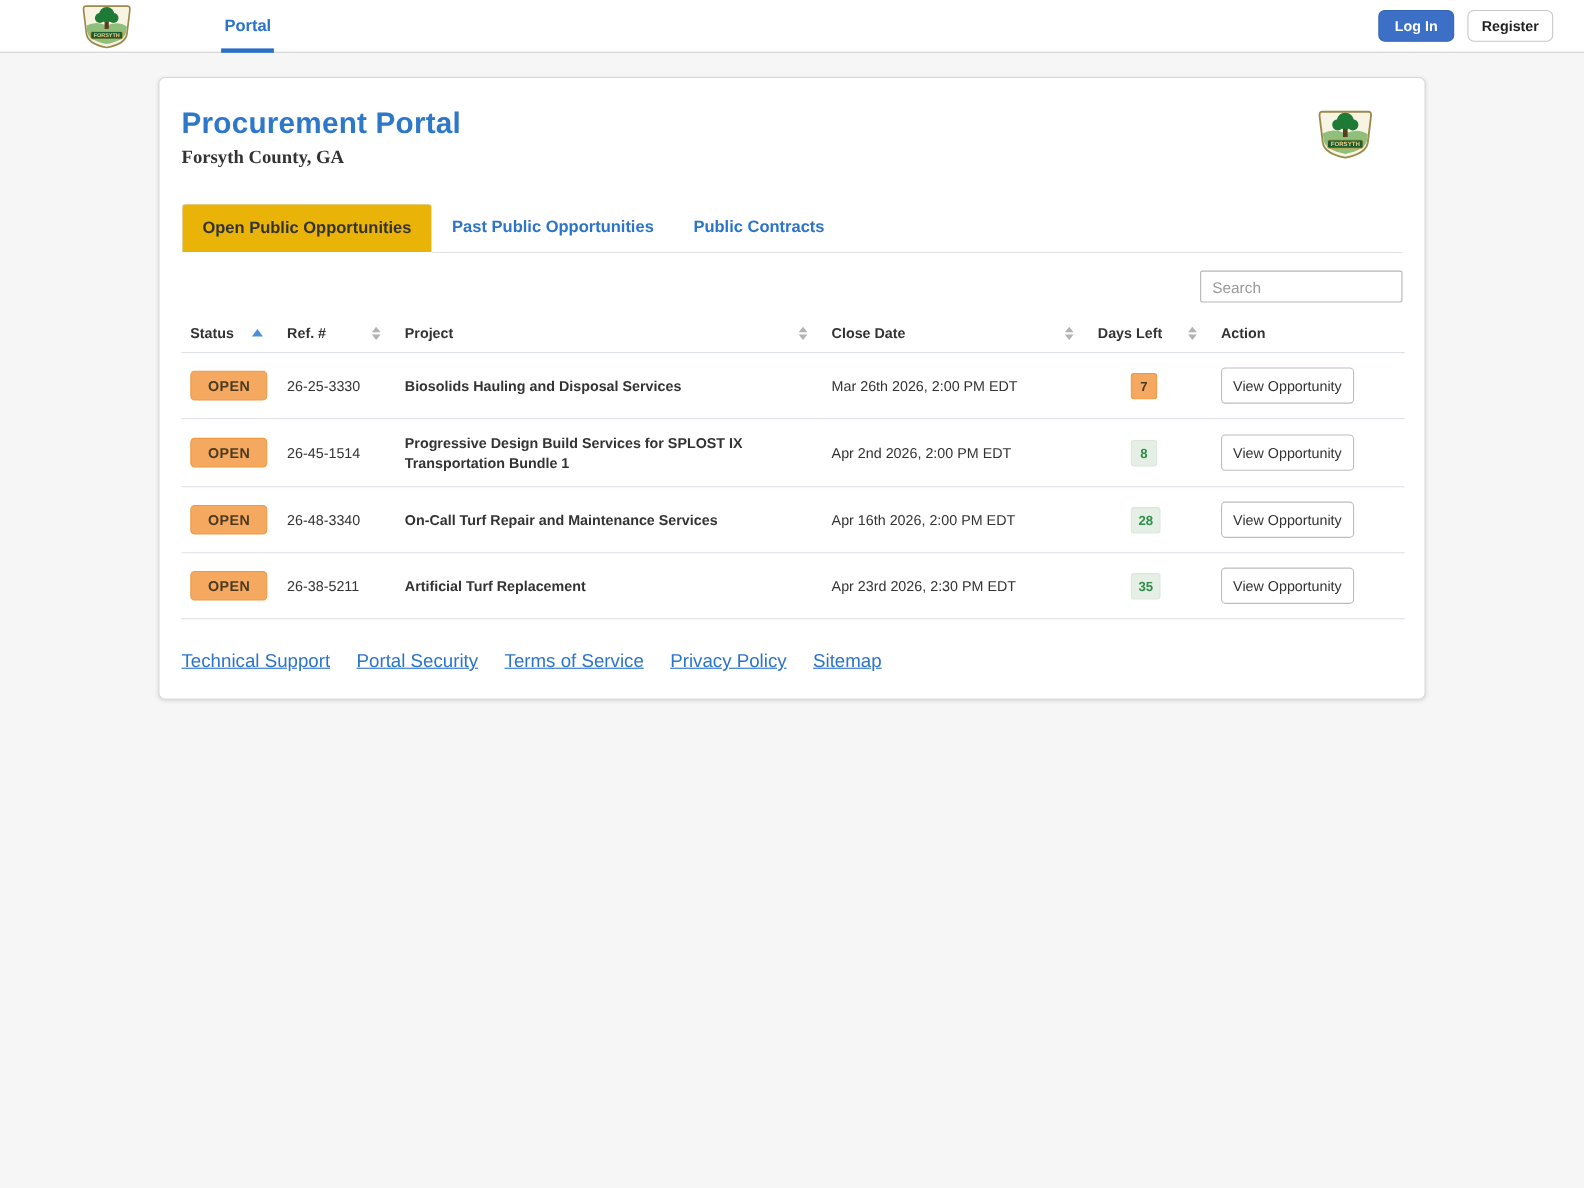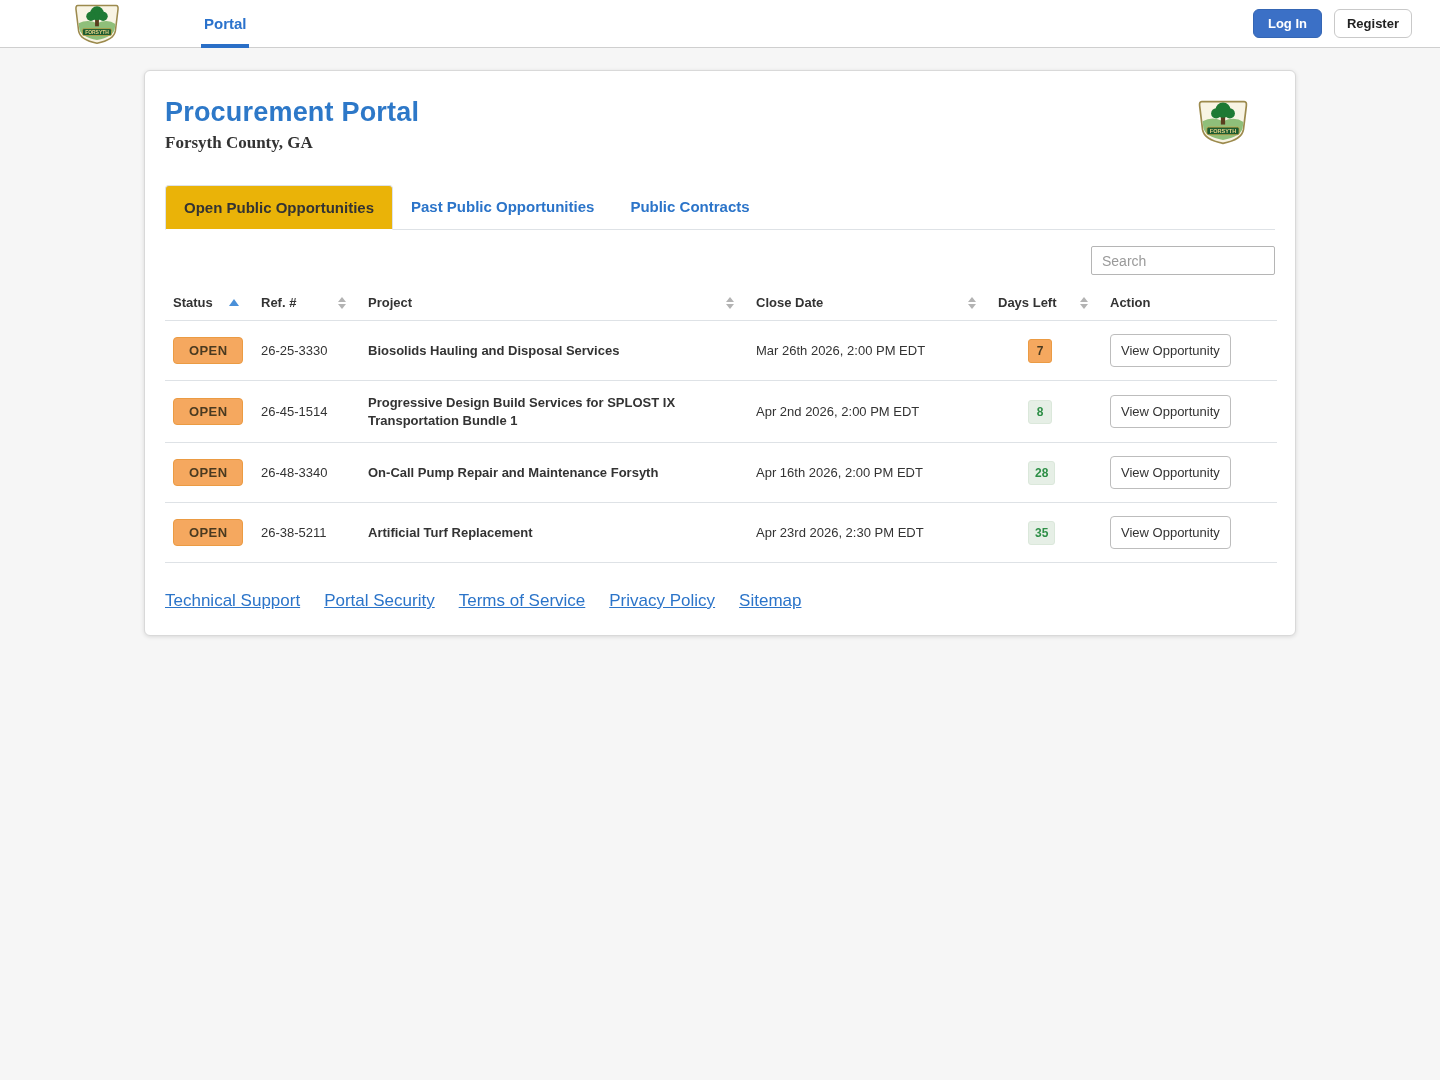--- a/index.html
+++ b/index.html
@@ -186,21 +186,21 @@
           <td><span class="badge-open">OPEN</span></td>
           <td>26-45-1514</td>
           <td class="cell-project">Progressive Design Build Services for SPLOST IX Transportation Bundle 1</td>
           <td>Apr 2nd 2026, 2:00 PM EDT</td>
           <td class="cell-days"><span class="days-badge green">8</span></td>
           <td><button class="btn-view">View Opportunity</button></td>
         </tr>
         <tr>
           <td><span class="badge-open">OPEN</span></td>
           <td>26-48-3340</td>
-          <td class="cell-project">On-Call Pump Repair and Maintenance Forsyth</td>
+          <td class="cell-project">On-Call Turf Repair and Maintenance Services</td>
           <td>Apr 16th 2026, 2:00 PM EDT</td>
           <td class="cell-days"><span class="days-badge green">28</span></td>
           <td><button class="btn-view">View Opportunity</button></td>
         </tr>
         <tr>
           <td><span class="badge-open">OPEN</span></td>
           <td>26-38-5211</td>
           <td class="cell-project">Artificial Turf Replacement</td>
           <td>Apr 23rd 2026, 2:30 PM EDT</td>
           <td class="cell-days"><span class="days-badge green">35</span></td>

